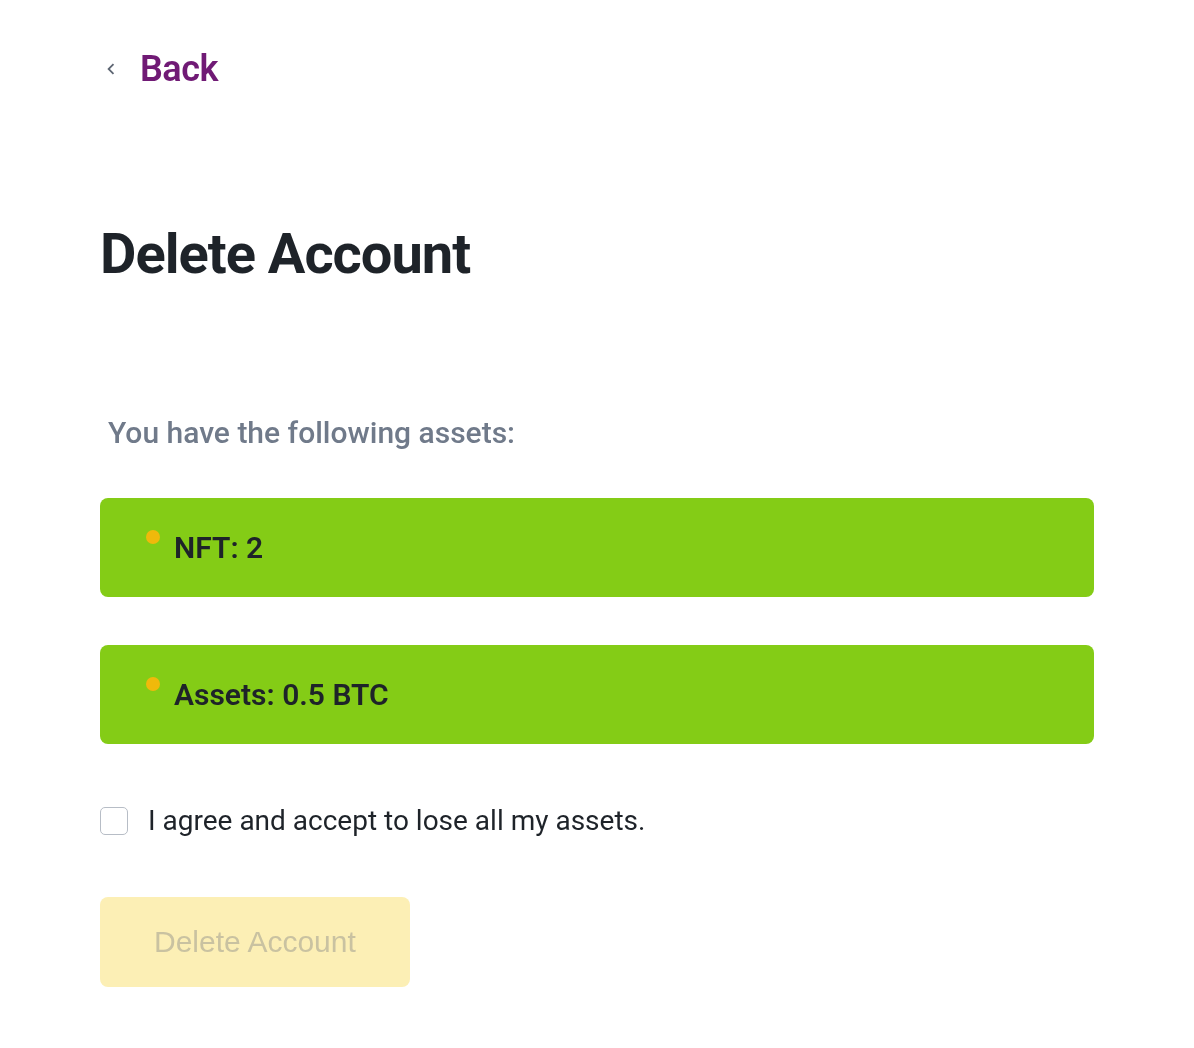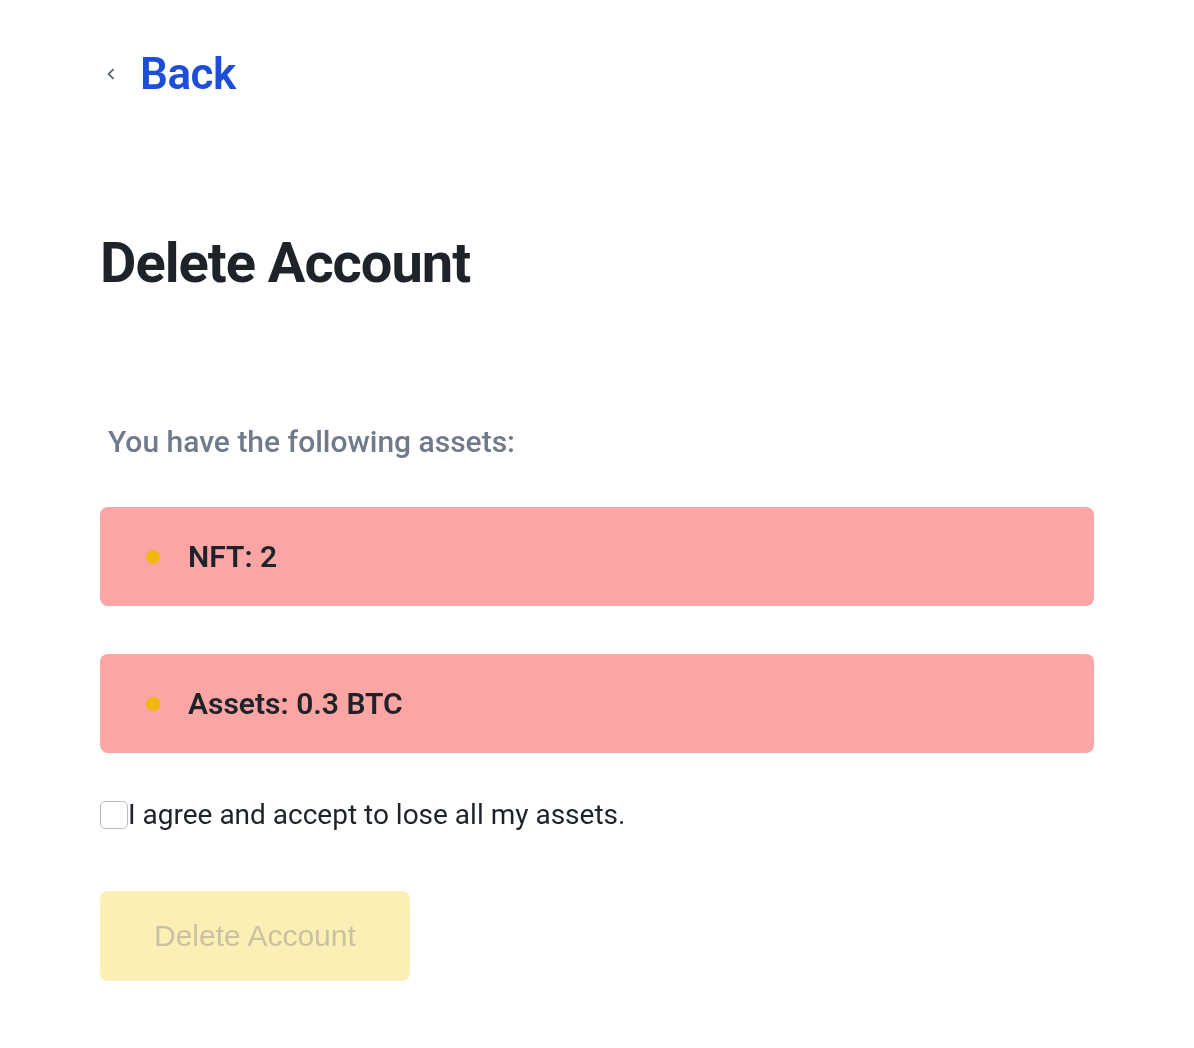--- a/index.html
+++ b/index.html
@@ -25,67 +25,67 @@
       width: 22px;
       height: 36px;
       display: flex;
       align-items: center;
       justify-content: center;
     }
     .back-chevron svg {
       fill: #5e6673;
     }
     .back-text {
-      font-size: 44px;
+      font-size: 36px;
       font-weight: 600;
-      color: #1d4ed8;
+      color: #701a75;
       letter-spacing: -0.5px;
     }
     .page-title {
       font-size: 56px;
       font-weight: 700;
       color: #1e2329;
       margin-top: 130px;
       letter-spacing: -1px;
     }
     .assets-label {
       font-size: 30px;
       font-weight: 500;
       color: #707a8a;
       margin-top: 128px;
       margin-left: 8px;
     }
     .asset-box {
-      background: #fca5a5;
+      background: #84cc16;
       border-radius: 8px;
       padding: 32px 46px;
       margin-top: 48px;
       display: flex;
-      align-items: center;
-      gap: 28px;
+      gap: 14px;
     }
     .asset-box + .asset-box {
       margin-top: 48px;
     }
     .bullet {
       width: 14px;
       height: 14px;
       border-radius: 50%;
       background: #f0b90b;
       flex-shrink: 0;
     }
     .asset-text {
       font-size: 30px;
       font-weight: 600;
       color: #1e2329;
     }
     .agree-row {
       display: flex;
       align-items: center;
-      margin-top: 45px;
+      gap: 20px;
+      margin-top: 60px;
     }
     .checkbox {
       width: 28px;
       height: 28px;
       border: 1.5px solid #b7bdc6;
       border-radius: 5px;
       background: #ffffff;
       cursor: pointer;
       flex-shrink: 0;
     }
@@ -124,21 +124,21 @@
 
 <p class="assets-label">You have the following assets:</p>
 
 <div class="asset-box">
   <span class="bullet"></span>
   <span class="asset-text">NFT: 2</span>
 </div>
 
 <div class="asset-box">
   <span class="bullet"></span>
-  <span class="asset-text">Assets: 0.3 BTC</span>
+  <span class="asset-text">Assets: 0.5 BTC</span>
 </div>
 
 <div class="agree-row">
   <div class="checkbox"></div>
   <span class="agree-text">I agree and accept to lose all my assets.</span>
 </div>
 
 <button class="delete-button">Delete Account</button>
 
 

